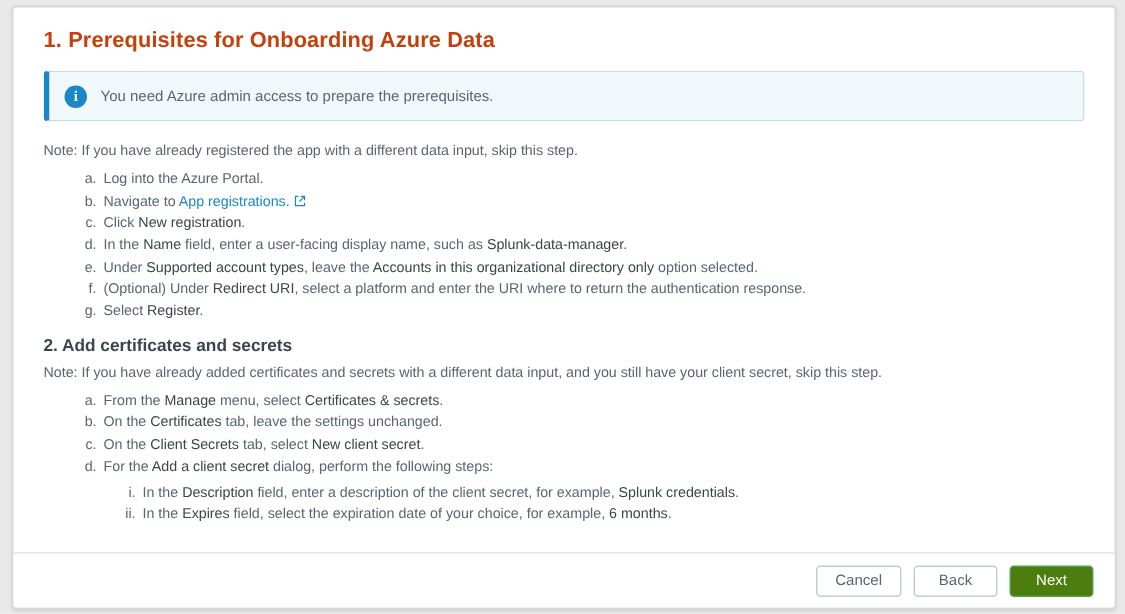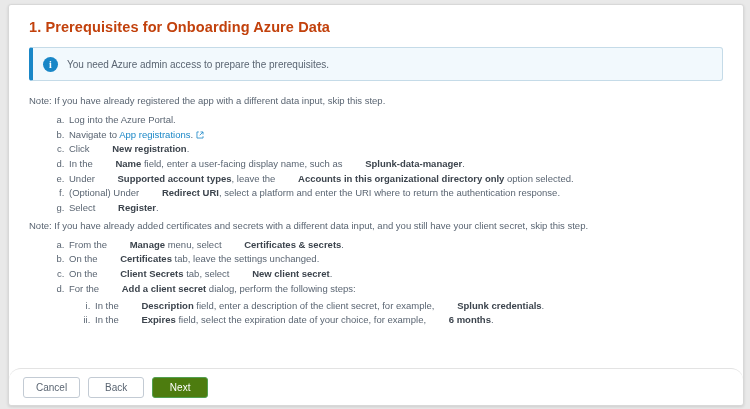--- a/index.html
+++ b/index.html
@@ -95,41 +95,41 @@
   }
   ol.alpha > li, ol.roman > li {
     font-size: 9.5px;
     color: #5a6572;
     line-height: 1.55;
     padding-left: 2px;
   }
   ol.alpha > li::marker, ol.roman > li::marker {
     color: #5a6572;
   }
-  .b { font-weight: bold; color: #3c444d; margin-left: 20px; }
+  .b { font-weight: normal; color: #3c444d; }
   a.link {
     color: #1a87c7;
     text-decoration: none;
   }
   .ext-icon {
     display: inline-block;
     margin-left: 3px;
     position: relative;
     top: 1px;
   }
   .footer {
     flex: 0 0 auto;
     height: 36px;
     border-top: 1px solid #e3e3e3;
     background: #ffffff;
     display: flex;
     align-items: center;
+    justify-content: flex-end;
     gap: 8px;
     padding: 0 14px;
-    border-radius: 12px;
   }
   .btn {
     min-width: 56px;
     height: 21px;
     font-size: 10px;
     border-radius: 3px;
     border: 1px solid #c3cbd4;
     background: #ffffff;
     color: #5a6572;
     cursor: pointer;
@@ -169,20 +169,21 @@
               </svg></span></li>
           <li><span>Click </span><span class="b">New registration</span><span>.</span></li>
           <li><span>In the </span><span class="b">Name</span><span> field, enter a user-facing display name, such as </span><span class="b">Splunk-data-manager</span><span>.</span></li>
           <li><span>Under </span><span class="b">Supported account types</span><span>, leave the </span><span class="b">Accounts in this organizational directory only</span><span> option selected.</span></li>
           <li><span>(Optional) Under </span><span class="b">Redirect URI</span><span>, select a platform and enter the URI where to return the authentication response.</span></li>
           <li><span>Select </span><span class="b">Register</span><span>.</span></li>
         </ol>
     </div>
 
     <div class="section">
+      <div class="section-title">2. Add certificates and secrets</div>
       <div class="note">Note: If you have already added certificates and secrets with a different data input, and you still have your client secret, skip this step.</div>
       <ol class="alpha" id="list-1">
           <li><span>From the </span><span class="b">Manage</span><span> menu, select </span><span class="b">Certificates &amp; secrets</span><span>.</span></li>
           <li><span>On the </span><span class="b">Certificates</span><span> tab, leave the settings unchanged.</span></li>
           <li><span>On the </span><span class="b">Client Secrets</span><span> tab, select </span><span class="b">New client secret</span><span>.</span></li>
           <li><span>For the </span><span class="b">Add a client secret</span><span> dialog, perform the following steps:</span><ol class="roman">
               <li><span>In the </span><span class="b">Description</span><span> field, enter a description of the client secret, for example, </span><span class="b">Splunk credentials</span><span>.</span></li>
               <li><span>In the </span><span class="b">Expires</span><span> field, select the expiration date of your choice, for example, </span><span class="b">6 months</span><span>.</span></li>
             </ol></li>
         </ol>

